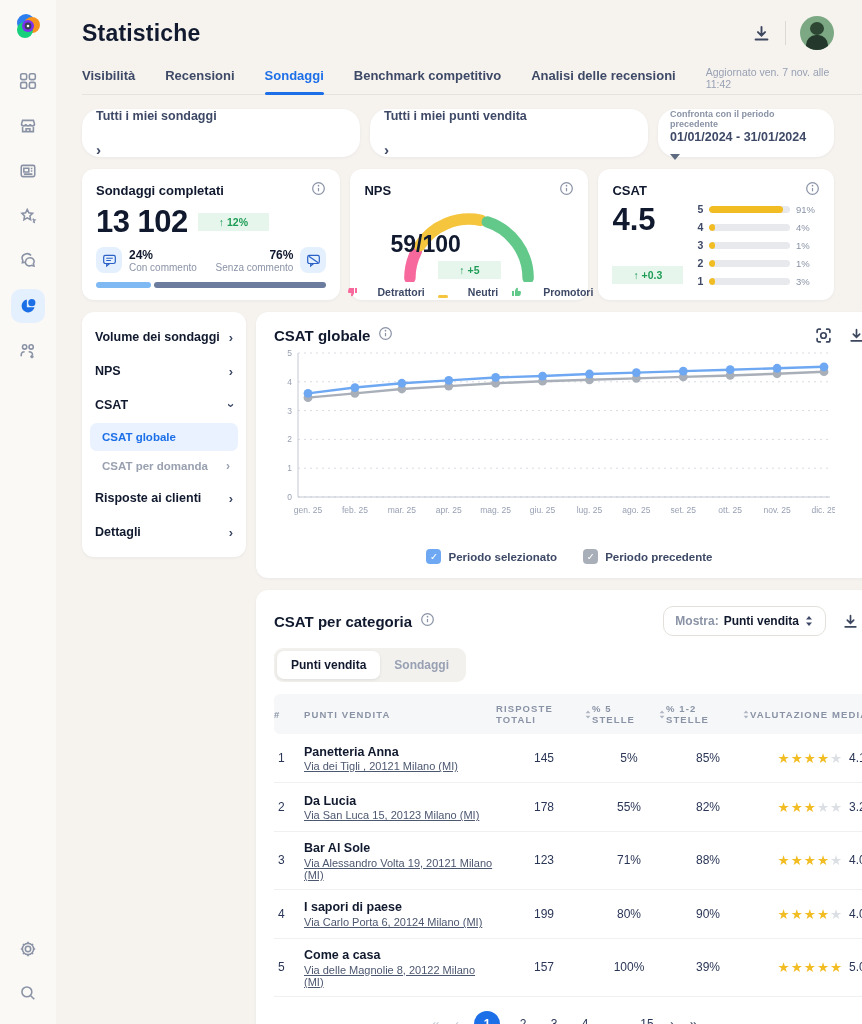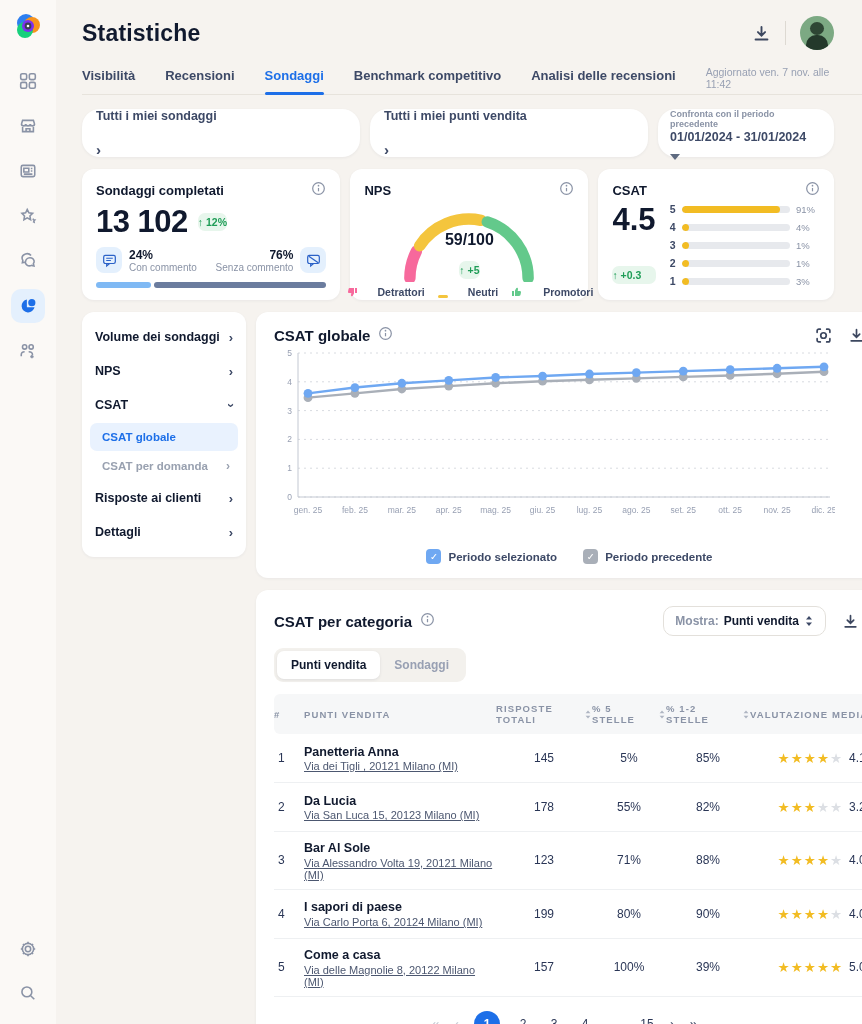--- a/index.html
+++ b/index.html
@@ -54,35 +54,35 @@
   
   .kpis { display:flex; gap:10px; margin-top:12px; padding-right:28px; }
   .card { background:#fff; border-radius:12px; box-shadow:0 1px 3px rgba(40,50,80,.06); }
   .kpi { height:131px; padding:12px 14px; position:relative; }
   .kpi-title-row { display:flex; justify-content:space-between; align-items:center; }
   .kpi-title { font-size:13px; font-weight:700; color:#10192E; }
   .info { cursor:pointer; } .info svg { stroke:#8A93A6; fill:none; stroke-width:1.3; }
   .kpi-completed { width:270px; }
   .big-row { display:flex; align-items:center; gap:10px; margin-top:4px; }
   .big-num { font-size:31px; font-weight:700; color:#10192E; letter-spacing:-.5px; }
-  .badge { background:#E7F6EC; color:#1F9D57; font-size:10.5px; font-weight:700; border-radius:7px; padding:3px 0; white-space:nowrap; }
+  .badge { background:#E7F6EC; color:#1F9D57; font-size:10.5px; font-weight:700; border-radius:0; padding:3px 21px; white-space:nowrap; }
   .comm-row { display:flex; align-items:center; justify-content:space-between; margin-top:7px; }
   .comm-left,.comm-right { display:flex; align-items:center; gap:7px; }
   .comm-ico { width:26px; height:26px; border-radius:8px; background:#E4F0FD; display:flex; align-items:center; justify-content:center; }
   .comm-ico svg { stroke:#2B62C8; fill:none; stroke-width:1.3; }
   .comm-pct { font-size:12px; font-weight:700; color:#10192E; }
   .comm-lbl { font-size:10px; color:#8A93A6; }
   .t-r { text-align:right; }
   .pbar { display:flex; gap:3px; margin-top:9px; height:6px; }
   .pbar > div { border-radius:3px; }
   .pbar .p1 { background:#7FB9F4; } .pbar .p2 { background:#6B7C9E; }
 
   .kpi-nps { width:238px; }
   .gauge-wrap { position:relative; width:158px; margin:0 auto; height:82px; }
-  .gauge-value { position:absolute; left:0; right:0; top:31px; text-align:center; font-size:16px; font-weight:700; color:#10192E; }
+  .gauge-value { position:absolute; left:0; right:0; top:31px; text-align:left; font-size:23px; font-weight:700; color:#10192E; }
   .gauge-badge { position:absolute; left:50%; transform:translateX(-50%); top:60px; }
   .nps-legend { display:flex; justify-content:center; gap:13px; margin-top:4px; }
   .nps-li { display:flex; align-items:flex-end; gap:20px; font-size:10.5px; font-weight:700; color:#3D4966; }
   .neutral-dash { width:10px; height:3px; border-radius:2px; background:#F4C53D; display:inline-block; }
 
   .kpi-csat { width:246px; display:flex; flex-direction:column; }
   .csat-body { display:flex; gap:12px; margin-top:2px; flex:1; }
   .csat-left { display:flex; flex-direction:column; justify-content:space-between; padding-bottom:4px; }
   .csat-big { font-size:31px; font-weight:700; color:#10192E; }
   .csat-bars { flex:1; display:flex; flex-direction:column; justify-content:center; gap:6px; }

